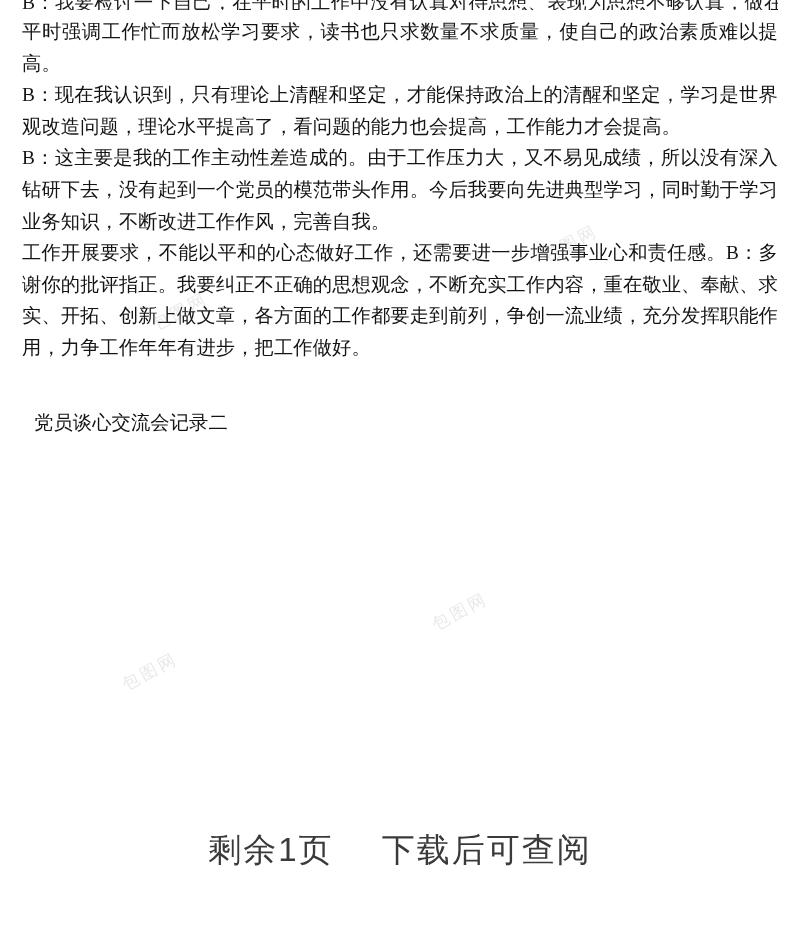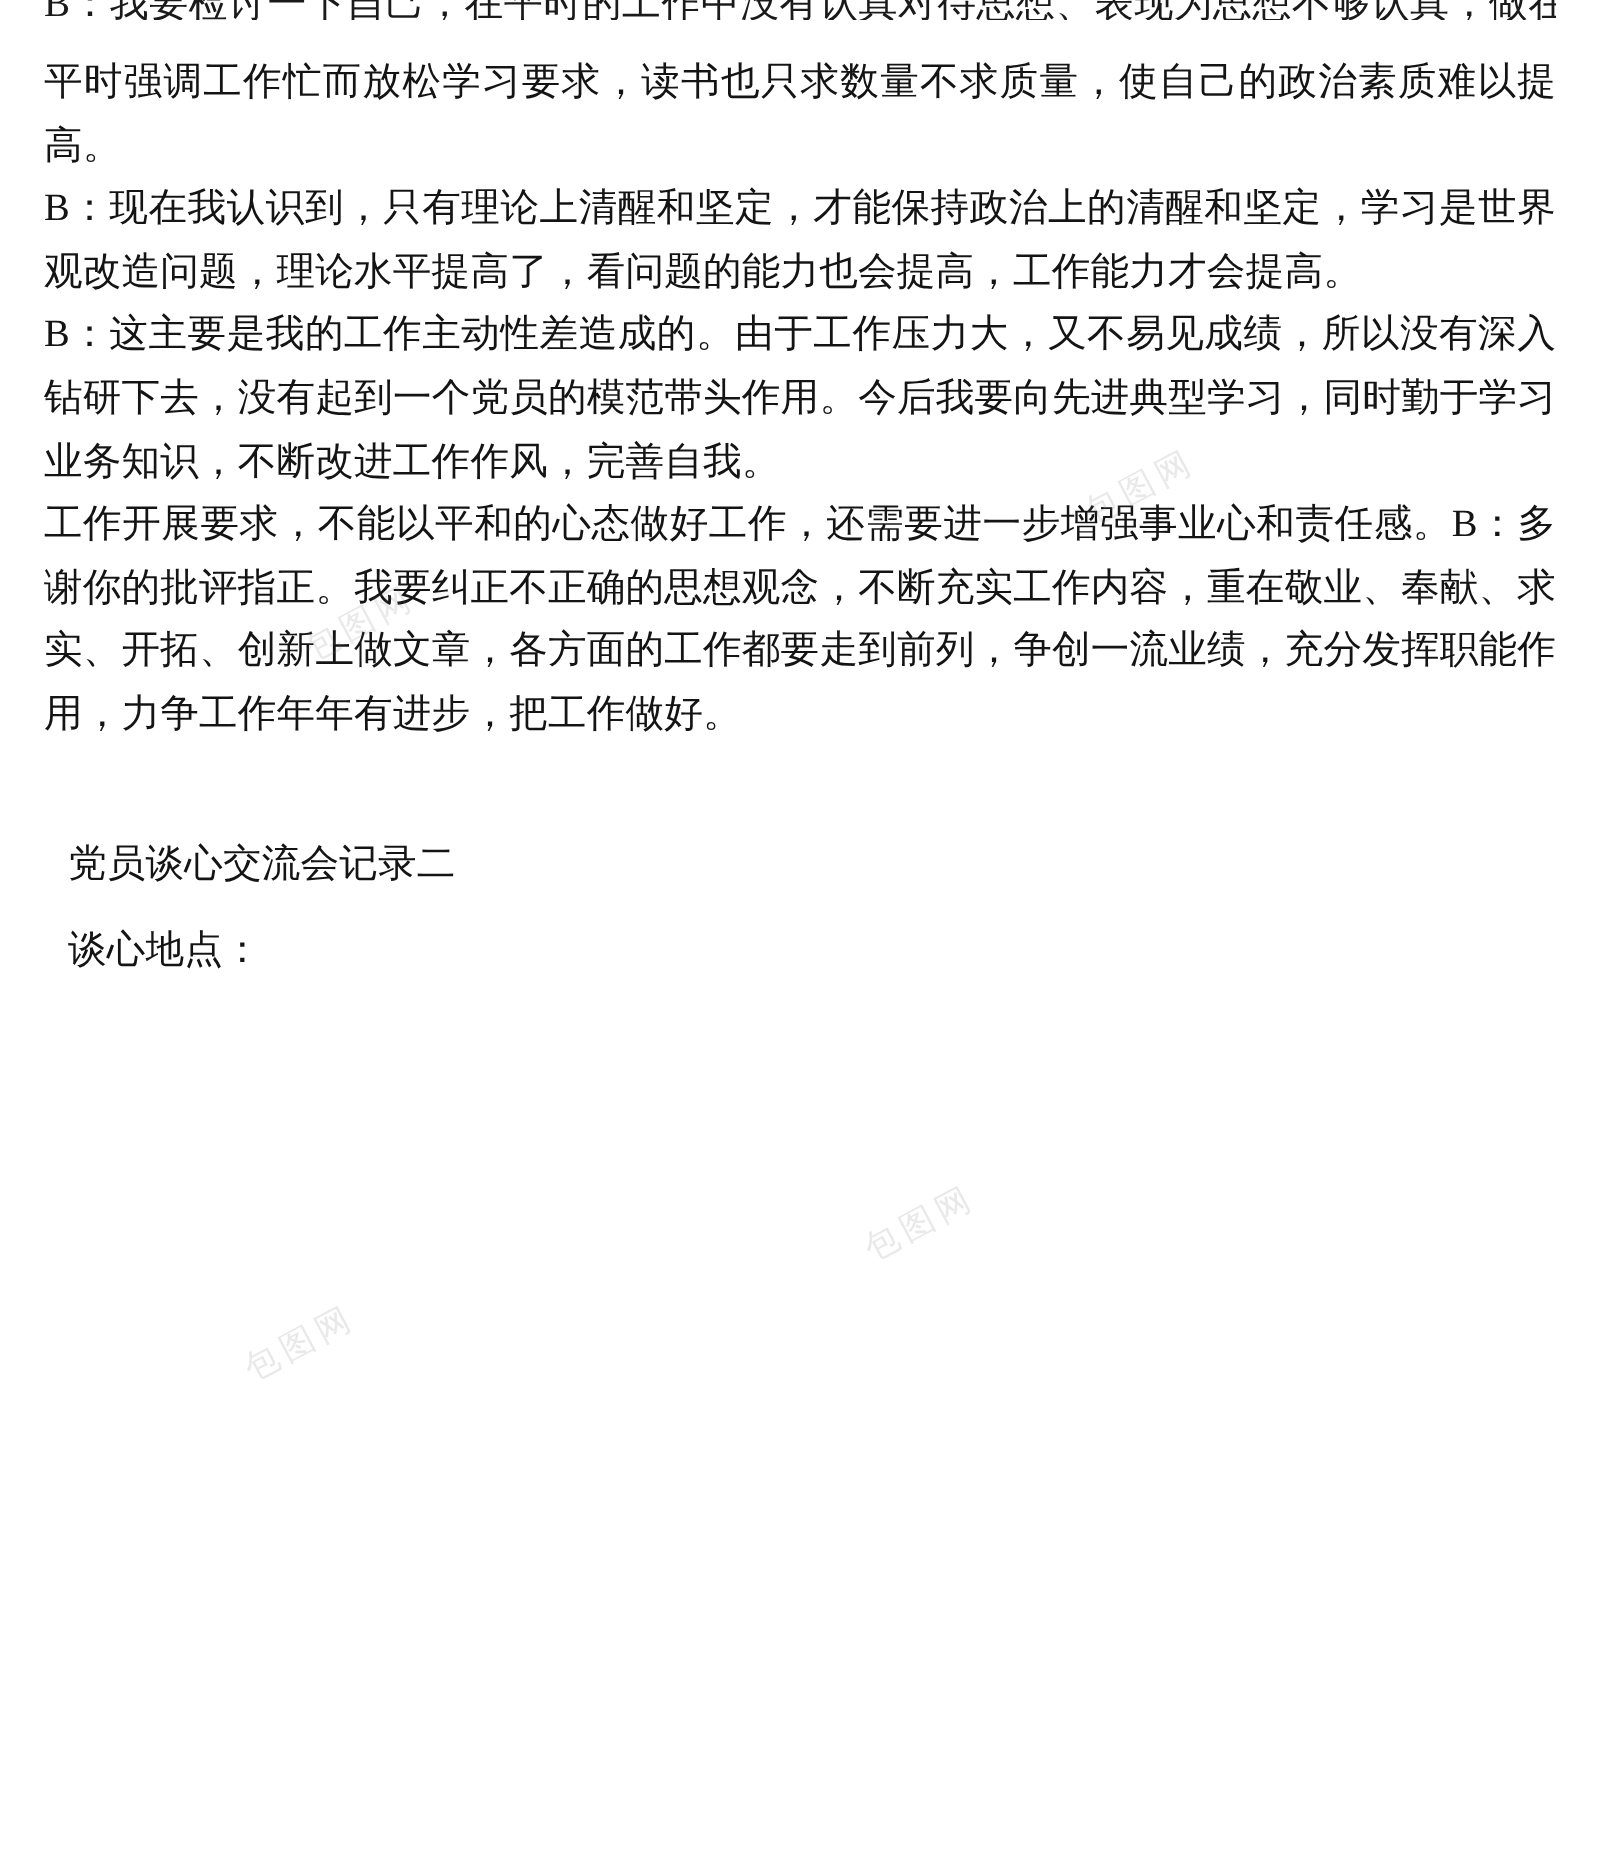--- a/index.html
+++ b/index.html
@@ -30,21 +30,21 @@
     right: 22px;
     height: 22px;
     overflow: hidden;
     color: #1a1a1a;
     font-size: 19.5px;
     line-height: 30px;
     letter-spacing: 0.2px;
     white-space: nowrap;
   }
   .body-text {
-    padding-top: 26px;
+    padding-top: 16px;
     color: #141414;
     font-size: 19.3px;
     line-height: 31.6px;
     letter-spacing: 0.1px;
     text-align: justify;
     text-justify: inter-ideograph;
   }
   .body-text p {
     margin: 0;
     text-indent: 0;
@@ -93,23 +93,27 @@
   <div class="body-text">
     <p>平时强调工作忙而放松学习要求，读书也只求数量不求质量，使自己的政治素质难以提高。</p>
     <p>B：现在我认识到，只有理论上清醒和坚定，才能保持政治上的清醒和坚定，学习是世界观改造问题，理论水平提高了，看问题的能力也会提高，工作能力才会提高。</p>
     <p>B：这主要是我的工作主动性差造成的。由于工作压力大，又不易见成绩，所以没有深入钻研下去，没有起到一个党员的模范带头作用。今后我要向先进典型学习，同时勤于学习业务知识，不断改进工作作风，完善自我。</p>
     <p>工作开展要求，不能以平和的心态做好工作，还需要进一步增强事业心和责任感。B：多谢你的批评指正。我要纠正不正确的思想观念，不断充实工作内容，重在敬业、奉献、求实、开拓、创新上做文章，各方面的工作都要走到前列，争创一流业绩，充分发挥职能作用，力争工作年年有进步，把工作做好。</p>
 
     <div class="gap"></div>
 
     <div class="meta">
       <p>党员谈心交流会记录二</p>
-      <p>谈心地点：</p>
     </div>
   </div>
 
   <div class="wm wm1">包图网</div>
   <div class="wm wm2">包图网</div>
   <div class="wm wm3">包图网</div>
   <div class="wm wm4">包图网</div>
 
+  <div class="footer-note">
+    <span>剩余1页</span>
+    <span class="sep"></span>
+    <span>下载后可查阅</span>
+  </div>
 
 </div>
 
 </body></html>

